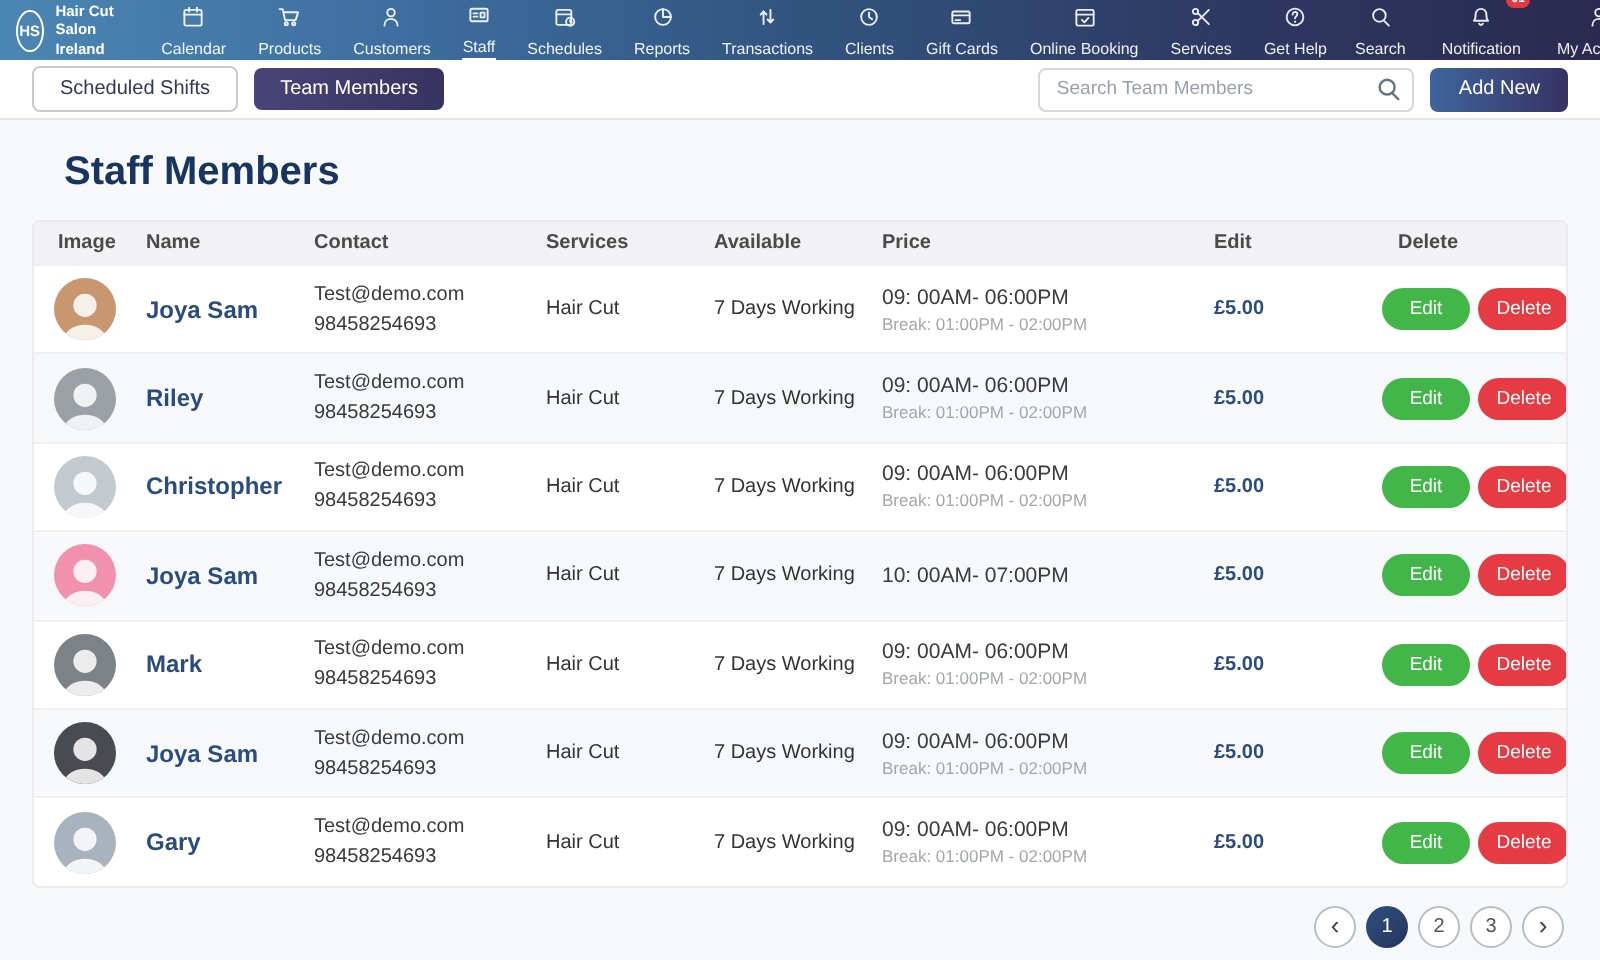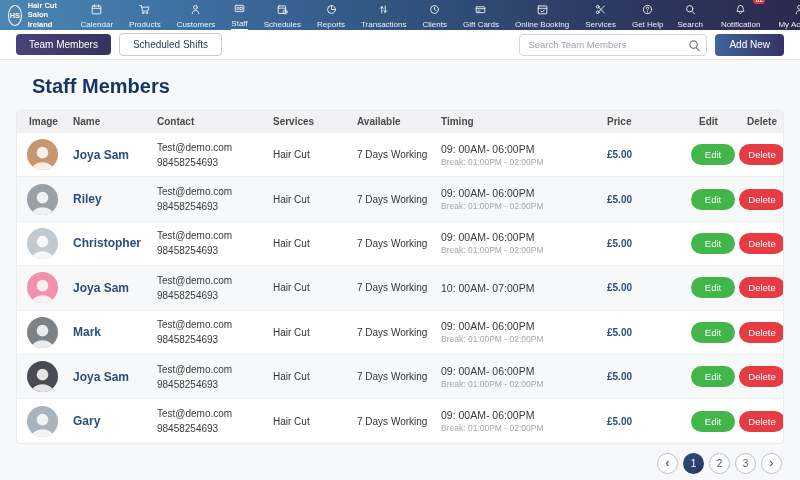--- a/index.html
+++ b/index.html
@@ -200,22 +200,22 @@
         <span><svg viewBox="0 0 14 14">
             <circle cx="7" cy="4.2" r="2.4"></circle>
             <path d="M2.8 12.5c0-2.7 1.9-4.3 4.2-4.3s4.2 1.6 4.2 4.3"></path>
           </svg></span>
         <span class="lbl">My Account</span>
       </div>
     </div>
 </div>
 
 <div class="toolbar">
+  <button class="tab-btn inactive">Scheduled Shifts</button>
   <button class="tab-btn active">Team Members</button>
-  <button class="tab-btn inactive">Scheduled Shifts</button>
   <div class="toolbar-right">
     <div class="search-box">
       <input type="text" placeholder="Search Team Members" style="">
       <span class="mag">
         <svg viewBox="0 0 14 14">
             <circle cx="6" cy="6" r="4"></circle>
             <line x1="9" y1="9.5" x2="12" y2="12.5"></line>
           </svg>
       </span>
     </div>
@@ -225,21 +225,20 @@
 
 <div class="page-title">Staff Members</div>
 
 <div class="card">
   <div class="grid-row thead">
       <span class="th">Image</span>
       <span class="th">Name</span>
       <span class="th">Contact</span>
       <span class="th">Services</span>
       <span class="th">Available</span>
-      <span class="th">Timing</span>
       <span class="th">Price</span>
       <span class="th">Edit</span>
       <span class="th">Delete</span>
     </div>
   <div>
       <div class="grid-row trow">
         <div class="cell" style="padding-left:0">
           <div class="avatar" style="background:#c9976f">
             <svg viewBox="0 0 32 32">
               <circle cx="16" cy="12" r="6" fill="#fff" opacity=".85"></circle>

